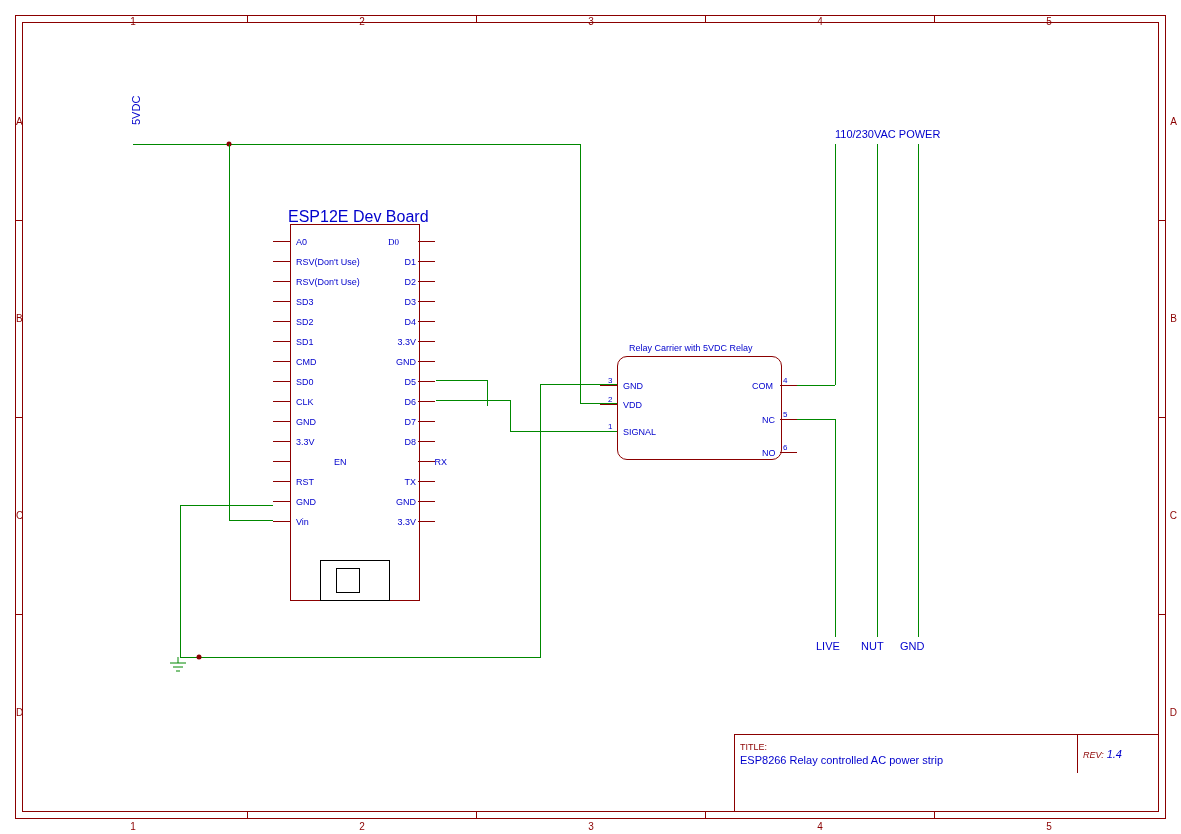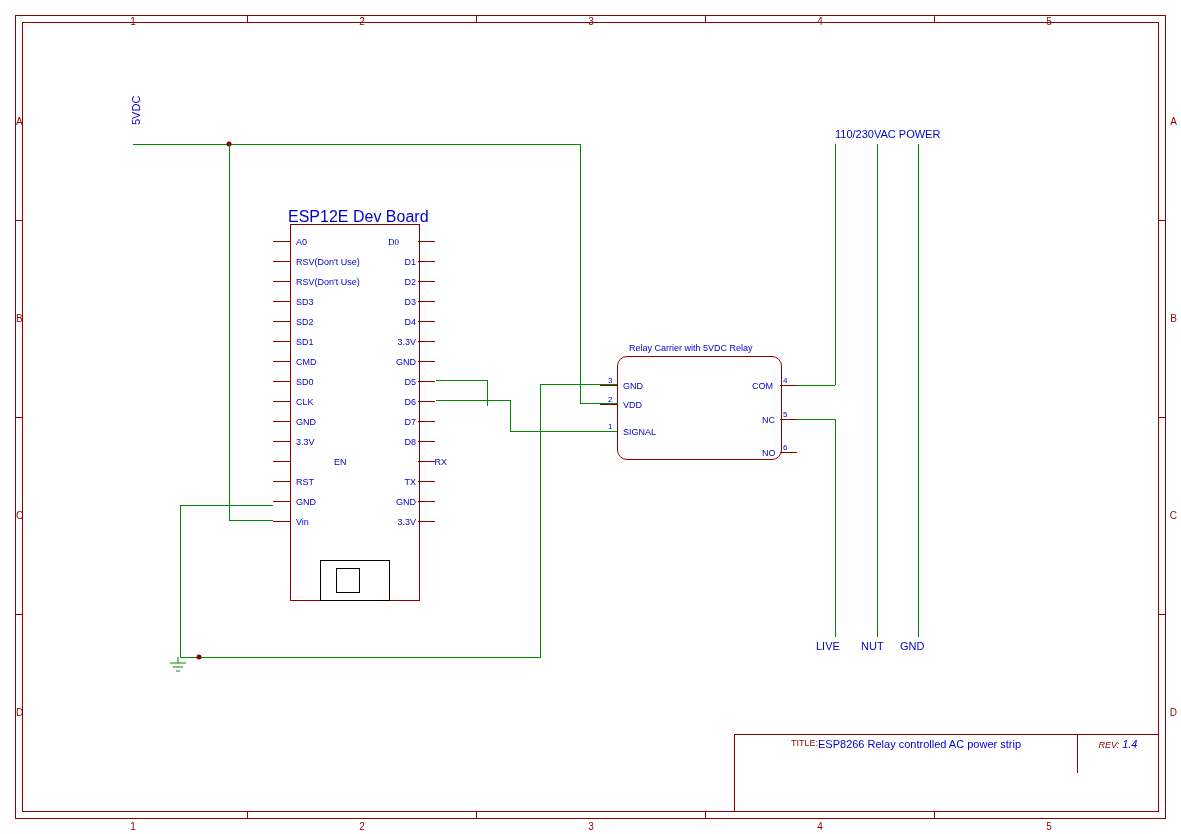--- a/index.html
+++ b/index.html
@@ -11,21 +11,21 @@
 .grid-num.bot { bottom:2px; transform:translateX(-50%); }
 .grid-let { position:absolute; font-size:10px; color:#8B0000; }
 .grid-let.left { left:16px; transform:translateY(-50%); }
 .grid-let.right { right:4px; transform:translateY(-50%); }
 .tick { position:absolute; background:#8B0000; }
 .tickv { width:1px; height:7px; }
 .tickh { height:1px; width:7px; }
 .titleblock { position:absolute; right:22px; bottom:22px; width:423px; height:76px; border:1px solid #8B0000; font-size:10px; }
 .titleblock .row { display:flex; border-bottom:1px solid #8B0000; height:50%; }
 .titleblock .row:last-child { border-bottom:none; }
-.titleblock .cell { border-right:1px solid #8B0000; padding:3px 5px; display:flex; flex-direction:row; justify-content:center; }
+.titleblock .cell { border-right:1px solid #8B0000; padding:3px 5px; display:flex; flex-direction:column; justify-content:center; }
 .titleblock .cell:last-child { border-right:none;font-style:italic; }
 .tb-label { color:#8B0000; font-size:9px; margin-bottom:2px; }
 .tb-val { color:#0000cc; font-size:11px; }
 .tb-dark { color:#8B0000; }
 .component-box { position:absolute; border:1px solid #8B0000; background:transparent; }
 .relay-box { border-radius:10px; }
 .pin-label { position:absolute; font-size:9px; color:#0000cc; white-space:nowrap; }
 .pin-num { position:absolute; font-size:8px; color:#0000cc; }
 .pin-line { position:absolute; height:1px; background:#8B0000; }
 .wire { position:absolute; background:#008800; }

